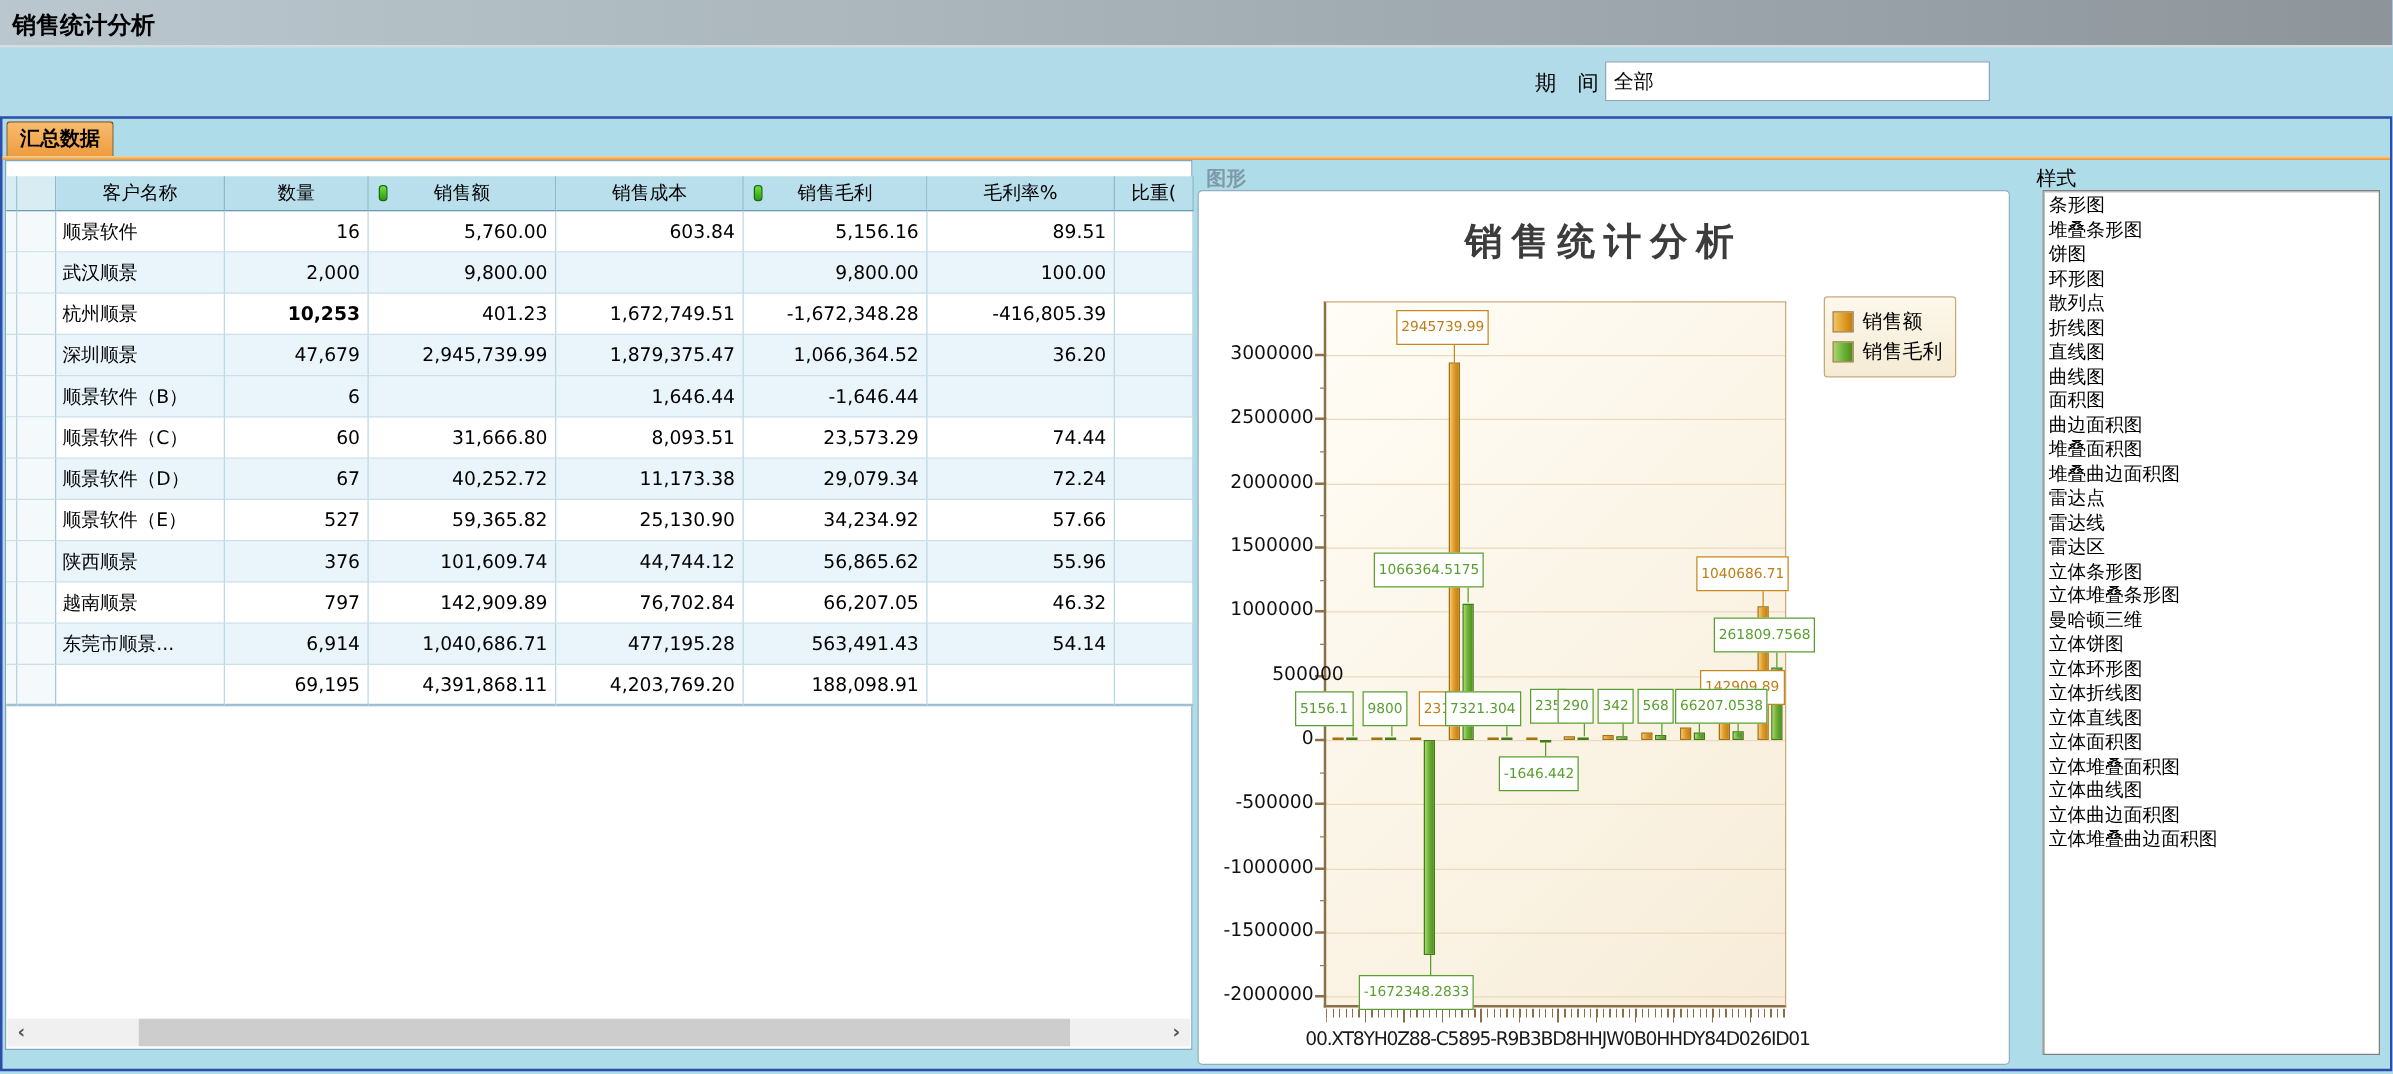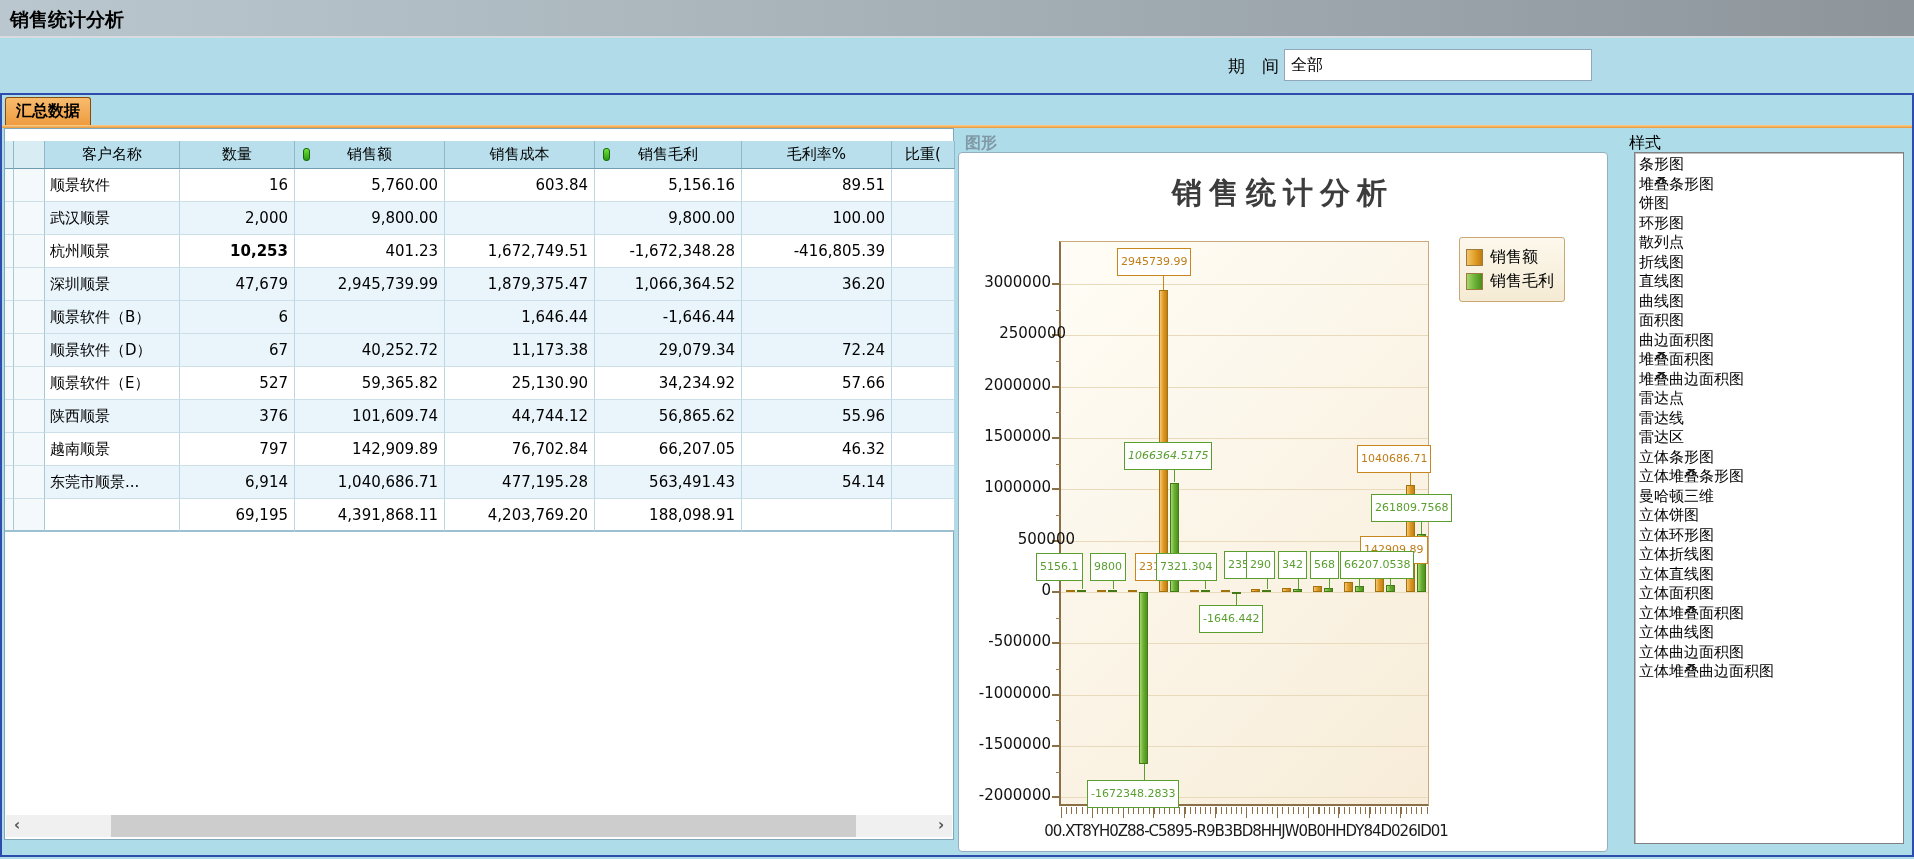--- a/index.html
+++ b/index.html
@@ -208,20 +208,31 @@
           </div>
           <div class="grow alt">
             <div class="gc sel" style="width: 9px; flex: 0 0 9px;"></div>
             <div class="gc rh" style="width: 31px; flex: 0 0 31px;"></div>
             <div class="gc name" style="width: 135px; flex: 0 0 135px;">顺景软件（B）</div>
             <div class="gc num" style="width: 115px; flex: 0 0 115px;">6</div>
             <div class="gc num" style="width: 150px; flex: 0 0 150px;"></div>
             <div class="gc num" style="width: 150px; flex: 0 0 150px;">1,646.44</div>
             <div class="gc num" style="width: 147px; flex: 0 0 147px;">-1,646.44</div>
             <div class="gc num" style="width: 150px; flex: 0 0 150px;"></div>
+            <div class="gc num" style="width: 63px; flex: 0 0 63px;"></div>
+          </div>
+          <div class="grow">
+            <div class="gc sel" style="width: 9px; flex: 0 0 9px;"></div>
+            <div class="gc rh" style="width: 31px; flex: 0 0 31px;"></div>
+            <div class="gc name" style="width: 135px; flex: 0 0 135px;">顺景软件（C）</div>
+            <div class="gc num" style="width: 115px; flex: 0 0 115px;">60</div>
+            <div class="gc num" style="width: 150px; flex: 0 0 150px;">31,666.80</div>
+            <div class="gc num" style="width: 150px; flex: 0 0 150px;">8,093.51</div>
+            <div class="gc num" style="width: 147px; flex: 0 0 147px;">23,573.29</div>
+            <div class="gc num" style="width: 150px; flex: 0 0 150px;">74.44</div>
             <div class="gc num" style="width: 63px; flex: 0 0 63px;"></div>
           </div>
           <div class="grow alt">
             <div class="gc sel" style="width: 9px; flex: 0 0 9px;"></div>
             <div class="gc rh" style="width: 31px; flex: 0 0 31px;"></div>
             <div class="gc name" style="width: 135px; flex: 0 0 135px;">顺景软件（D）</div>
             <div class="gc num" style="width: 115px; flex: 0 0 115px;">67</div>
             <div class="gc num" style="width: 150px; flex: 0 0 150px;">40,252.72</div>
             <div class="gc num" style="width: 150px; flex: 0 0 150px;">11,173.38</div>
             <div class="gc num" style="width: 147px; flex: 0 0 147px;">29,079.34</div>
@@ -364,21 +375,21 @@
         <div class="bar g" style="left: 201.417px; top: 347.58px; height: 2.42027px;"></div>
         <div class="bar g" style="left: 232.25px; top: 347.014px; height: 2.98558px;"></div>
         <div class="bar g" style="left: 263.083px; top: 346.485px; height: 3.5149px;"></div>
         <div class="bar g" style="left: 293.917px; top: 344.162px; height: 5.83839px;"></div>
         <div class="bar g" style="left: 324.75px; top: 343.203px; height: 6.79748px;"></div>
         <div class="bar g" style="left: 355.583px; top: 292.146px; height: 57.8537px;"></div>
         <div class="blab o" style="left: 299px; top: 294px;">142909.89</div>
         <div class="conn o" style="left: 102px; top: 26px; height: 22px;"></div>
         <div class="blab o" style="left: 56px; top: 6px;">2945739.99</div>
         <div class="conn g" style="left: 113px; top: 220px; height: 20px;"></div>
-        <div class="blab g" style="left: 63px; top: 200px; font-style: italic;">1066364.5175</div>
+        <div class="blab g" style="left: 38px; top: 200px;">1066364.5175</div>
         <div class="conn o" style="left: 349px; top: 223px; height: 20px;"></div>
         <div class="blab o" style="left: 296px; top: 203px;">1040686.71</div>
         <div class="conn g" style="left: 360px; top: 272px; height: 20px;"></div>
         <div class="blab g" style="left: 310px; top: 252px;">261809.7568</div>
         <div class="conn g" style="left: 21px; top: 333px; height: 14px;"></div>
         <div class="blab g" style="left: -25px; top: 311px;">5156.1</div>
         <div class="conn g" style="left: 52px; top: 333px; height: 14px;"></div>
         <div class="blab g" style="left: 29px; top: 311px;">9800</div>
         <div class="blab o" style="left: 74px; top: 311px;">231</div>
         <div class="conn g" style="left: 144px; top: 333px; height: 14px;"></div>
@@ -392,21 +403,21 @@
         <div class="conn g" style="left: 298px; top: 331px; height: 16px;"></div>
         <div class="blab g" style="left: 249px; top: 309px;">568</div>
         <div class="conn g" style="left: 329px; top: 331px; height: 16px;"></div>
         <div class="blab g" style="left: 279px; top: 309px;">66207.0538</div>
         <div class="conn g" style="left: 175px; top: 352px; height: 11px;"></div>
         <div class="blab g" style="left: 138px; top: 363px;">-1646.442</div>
         <div class="conn g" style="left: 83px; top: 522px; height: 16px;"></div>
         <div class="blab g" style="left: 26px; top: 538px;">-1672348.2833</div>
       </div>
   <div class="ylab" style="top: 119.99px;">3000000</div>
-      <div class="ylab" style="top: 171.325px; margin-left: 15px;">2500000</div>
+      <div class="ylab" style="top: 171.325px;">2500000</div>
       <div class="ylab" style="top: 222.66px;">2000000</div>
       <div class="ylab" style="top: 273.995px;">1500000</div>
       <div class="ylab" style="top: 325.33px;">1000000</div>
       <div class="ylab" style="top: 376.665px; margin-left: 24px;">500000</div>
       <div class="ylab" style="top: 428px;">0</div>
       <div class="ylab" style="top: 479.335px;">-500000</div>
       <div class="ylab" style="top: 530.67px;">-1000000</div>
       <div class="ylab" style="top: 582.005px;">-1500000</div>
       <div class="ylab" style="top: 633.34px;">-2000000</div>
     </div>

